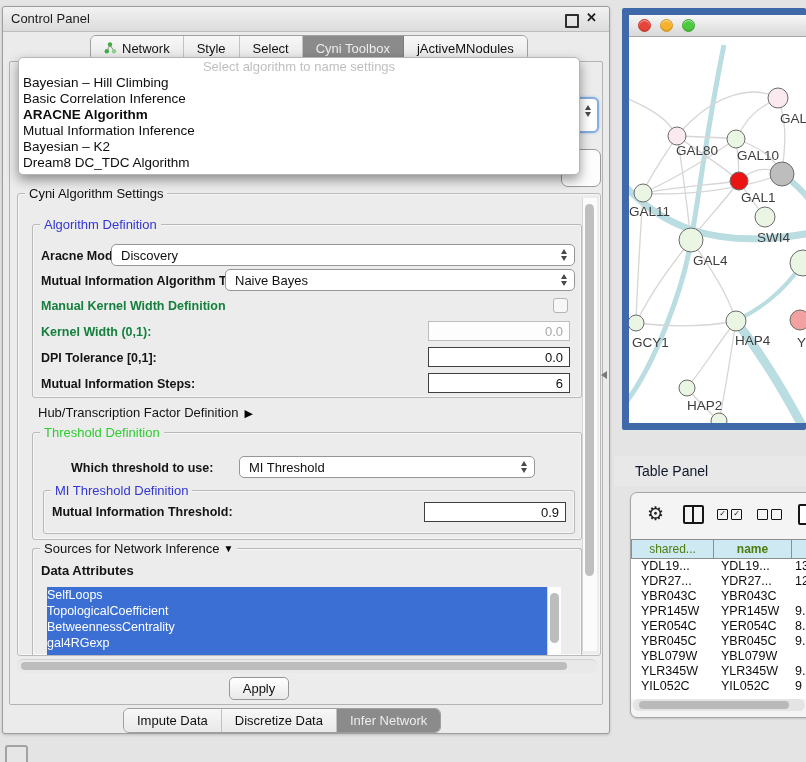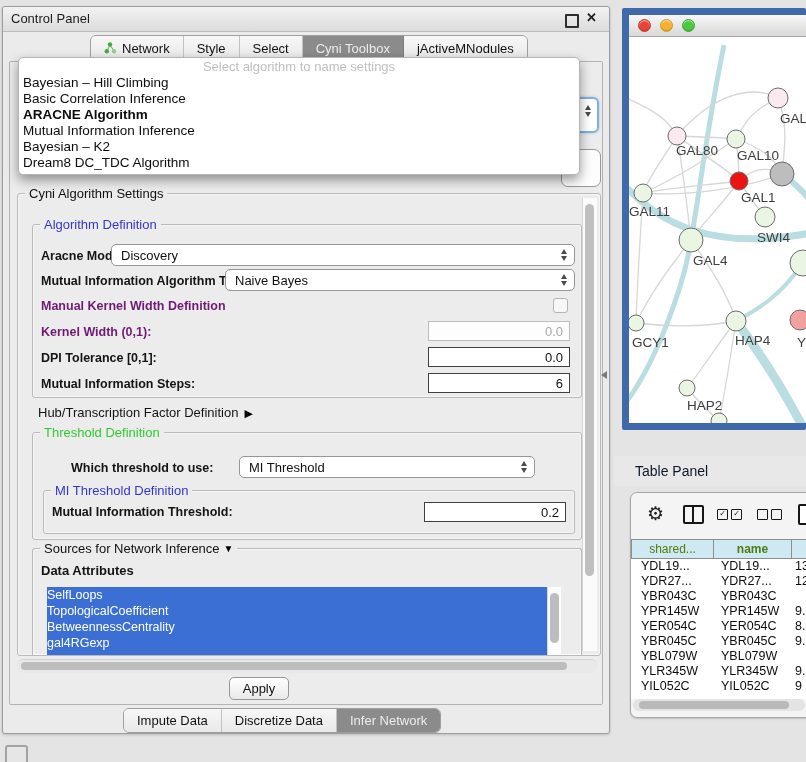--- a/index.html
+++ b/index.html
@@ -56,21 +56,21 @@
 
   
   .group{position:absolute;border:1px solid #b9b9b9;border-radius:3px;
     box-shadow:inset 0 0 0 1px rgba(255,255,255,.55);}
   .group-title{position:absolute;top:-8px;left:7px;background:#ececec;padding:0 4px;
     font-size:13px;color:#111;white-space:nowrap;}
   .group-title.blue{color:#3336d0;}
   .group-title.green{color:#30cb30;}
 
   .lbl{position:absolute;font-size:12.5px;font-weight:bold;color:#141414;white-space:nowrap;}
-  .lbl.dis{color:#701a75;}
+  .lbl.dis{color:#15803d;}
   .lbl.plain{font-weight:normal;}
 
   .combo{position:absolute;height:22px;background:#ffffff;border:1px solid #969696;border-radius:5px;
     display:flex;align-items:center;font-size:13px;color:#101010;padding-left:9px;box-sizing:border-box;}
   .combo .spin{position:absolute;right:7px;top:4px;display:flex;flex-direction:column;align-items:center;}
   .tri-up{width:0;height:0;border-left:3.5px solid transparent;border-right:3.5px solid transparent;border-bottom:5px solid #4a4a4a;margin-bottom:2px;}
   .tri-down{width:0;height:0;border-left:3.5px solid transparent;border-right:3.5px solid transparent;border-top:5px solid #4a4a4a;}
 
   .field{position:absolute;height:20px;background:#fff;border:1px solid #3f3f3f;
     font-size:13px;color:#101010;text-align:right;padding:0 6px;line-height:20px;box-sizing:border-box;}
@@ -240,21 +240,21 @@
         <span>MI Threshold</span>
         <span class="spin">
             <span class="tri-up"></span>
             <span class="tri-down"></span>
           </span>
       </div>
 
       <div class="group" style="left:10px;top:57px;width:530px;height:42px;">
         <span class="group-title blue">MI Threshold Definition</span>
         <span class="lbl" style="left:8px;top:14px;">Mutual Information Threshold:</span>
-        <span class="field" style="left:380px;top:11px;width:142px;">0.2</span>
+        <span class="field" style="left:380px;top:11px;width:142px;">0.9</span>
       </div>
     </div>
 
     <div class="group" style="left:14px;top:354px;width:548px;height:106px;border-bottom:none;border-radius:3px 3px 0 0;">
       <span class="group-title">
         <span>Sources for Network Inference</span><span class="src-arrow">▼</span>
       </span>
       <span class="lbl" style="left:8px;top:14px;font-size:13px;">Data Attributes</span>
 
       <div class="attr-list" style="left:14px;top:38px;width:514px;height:68px;">

